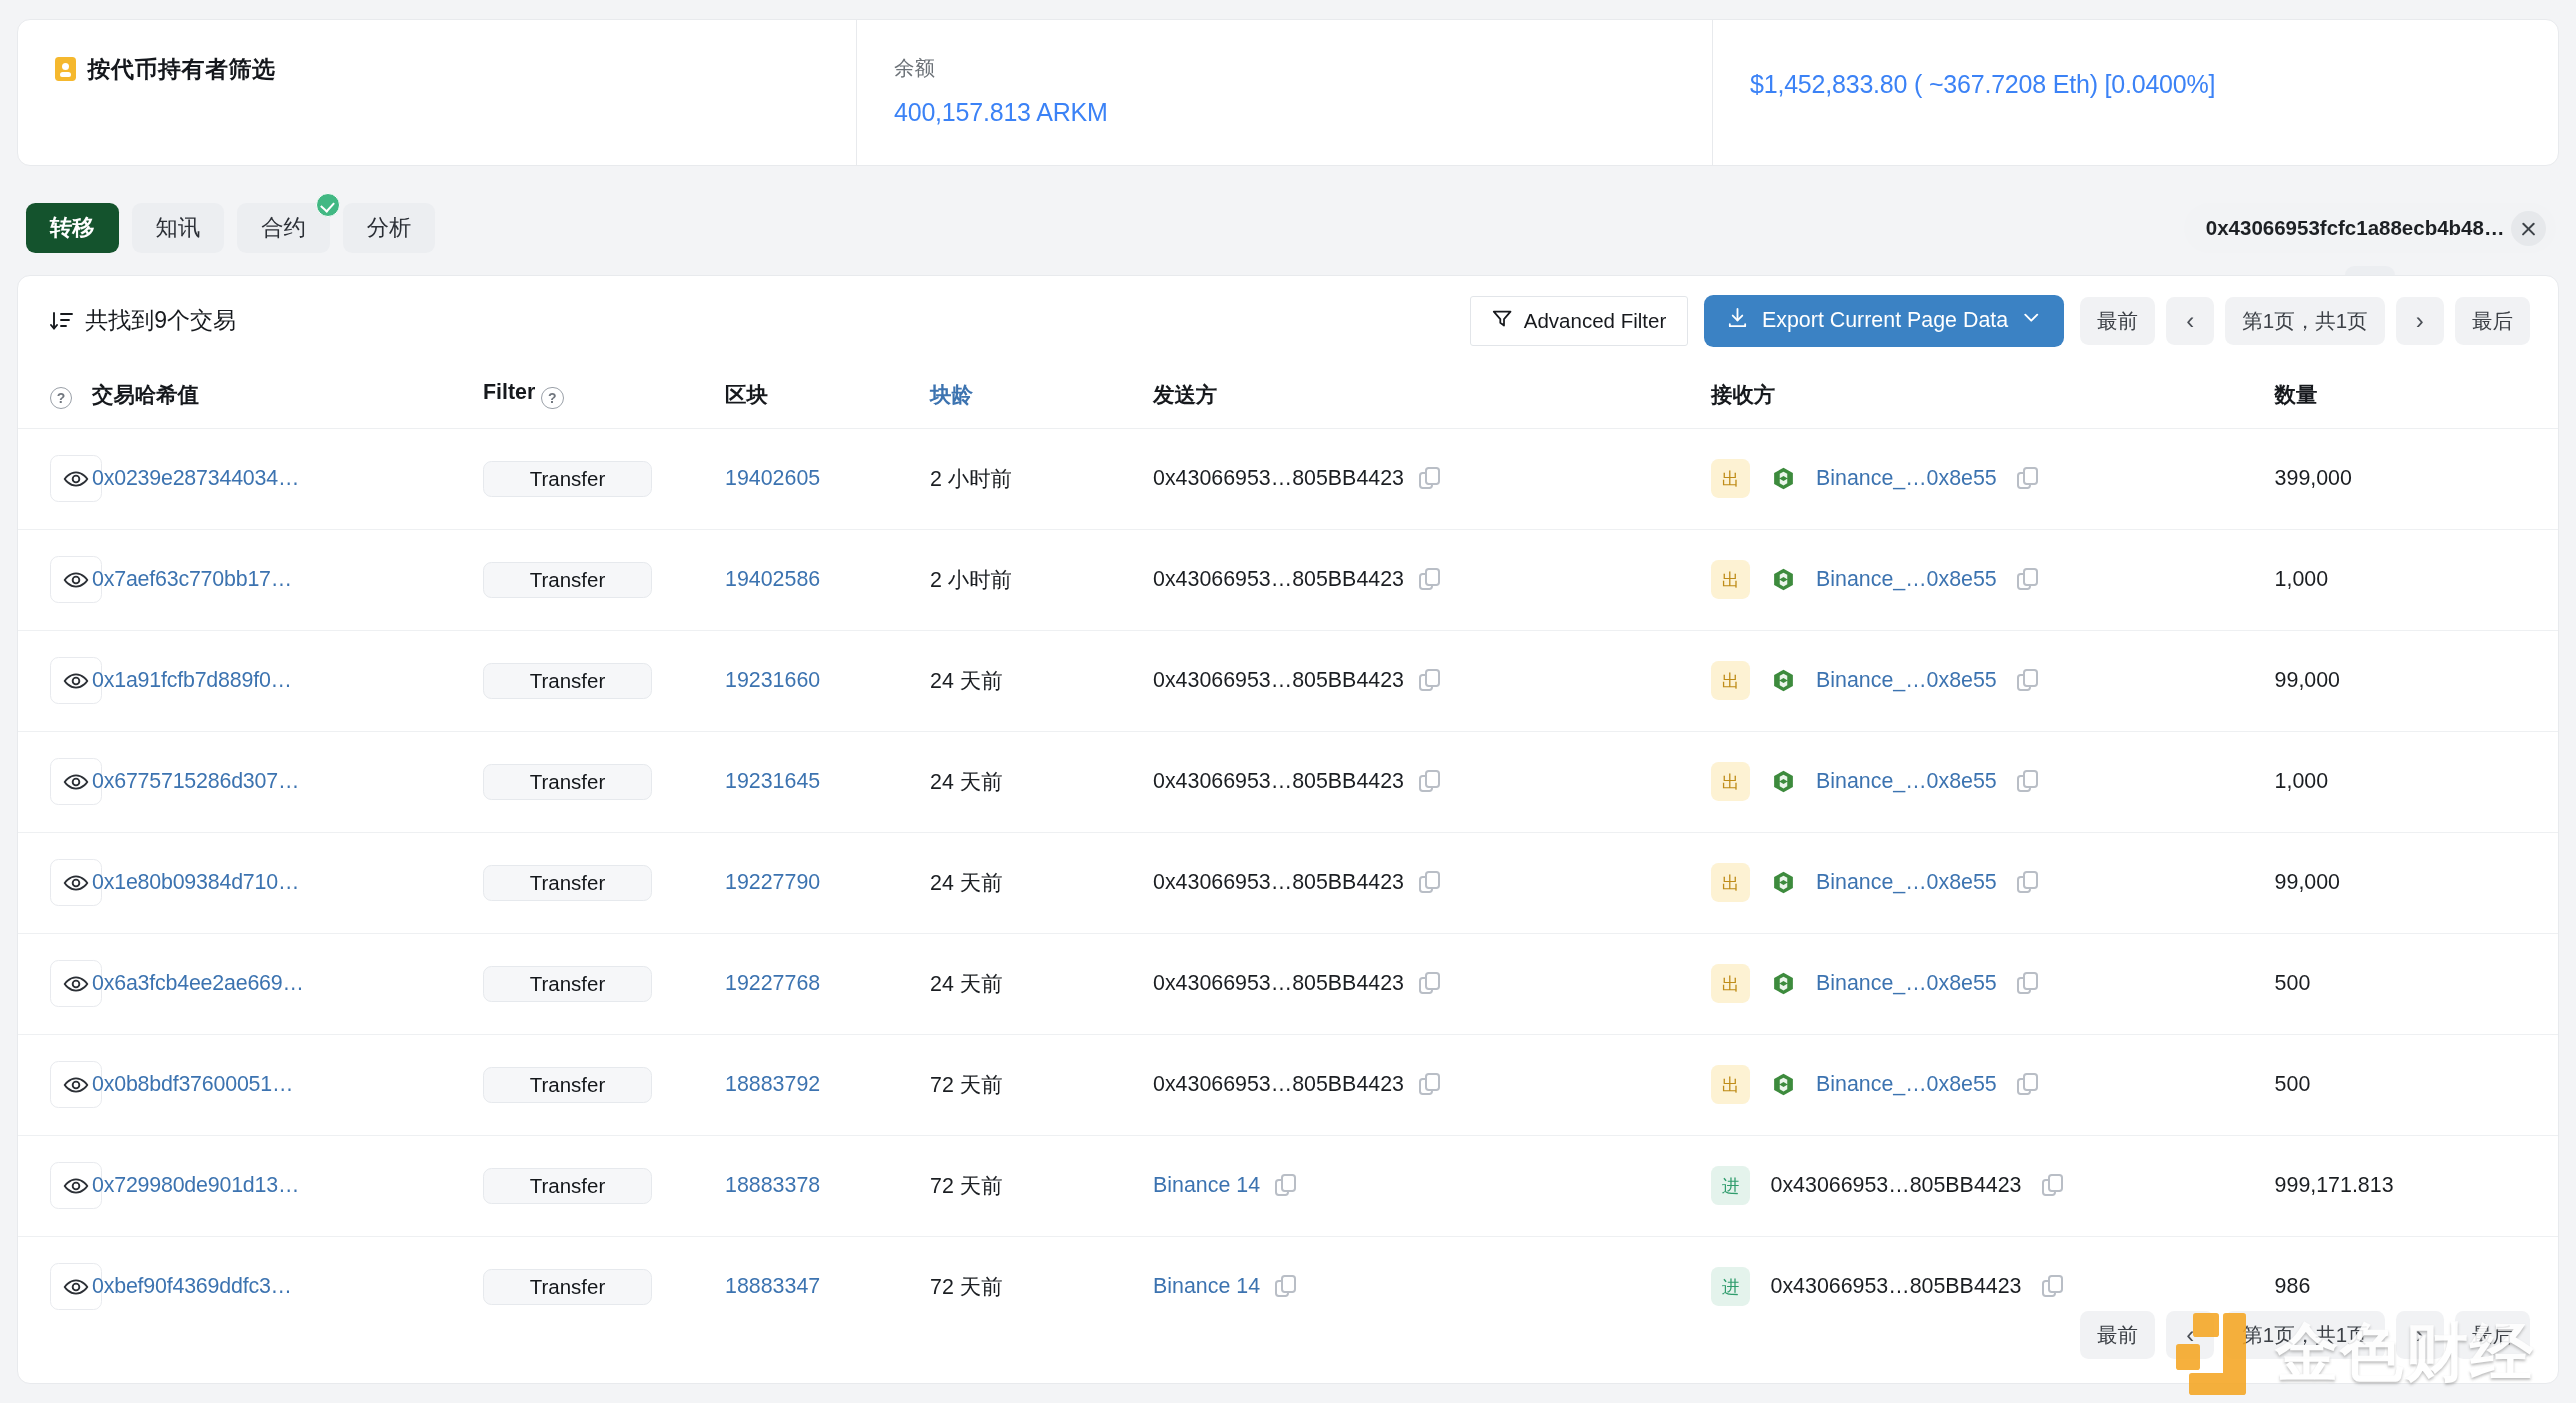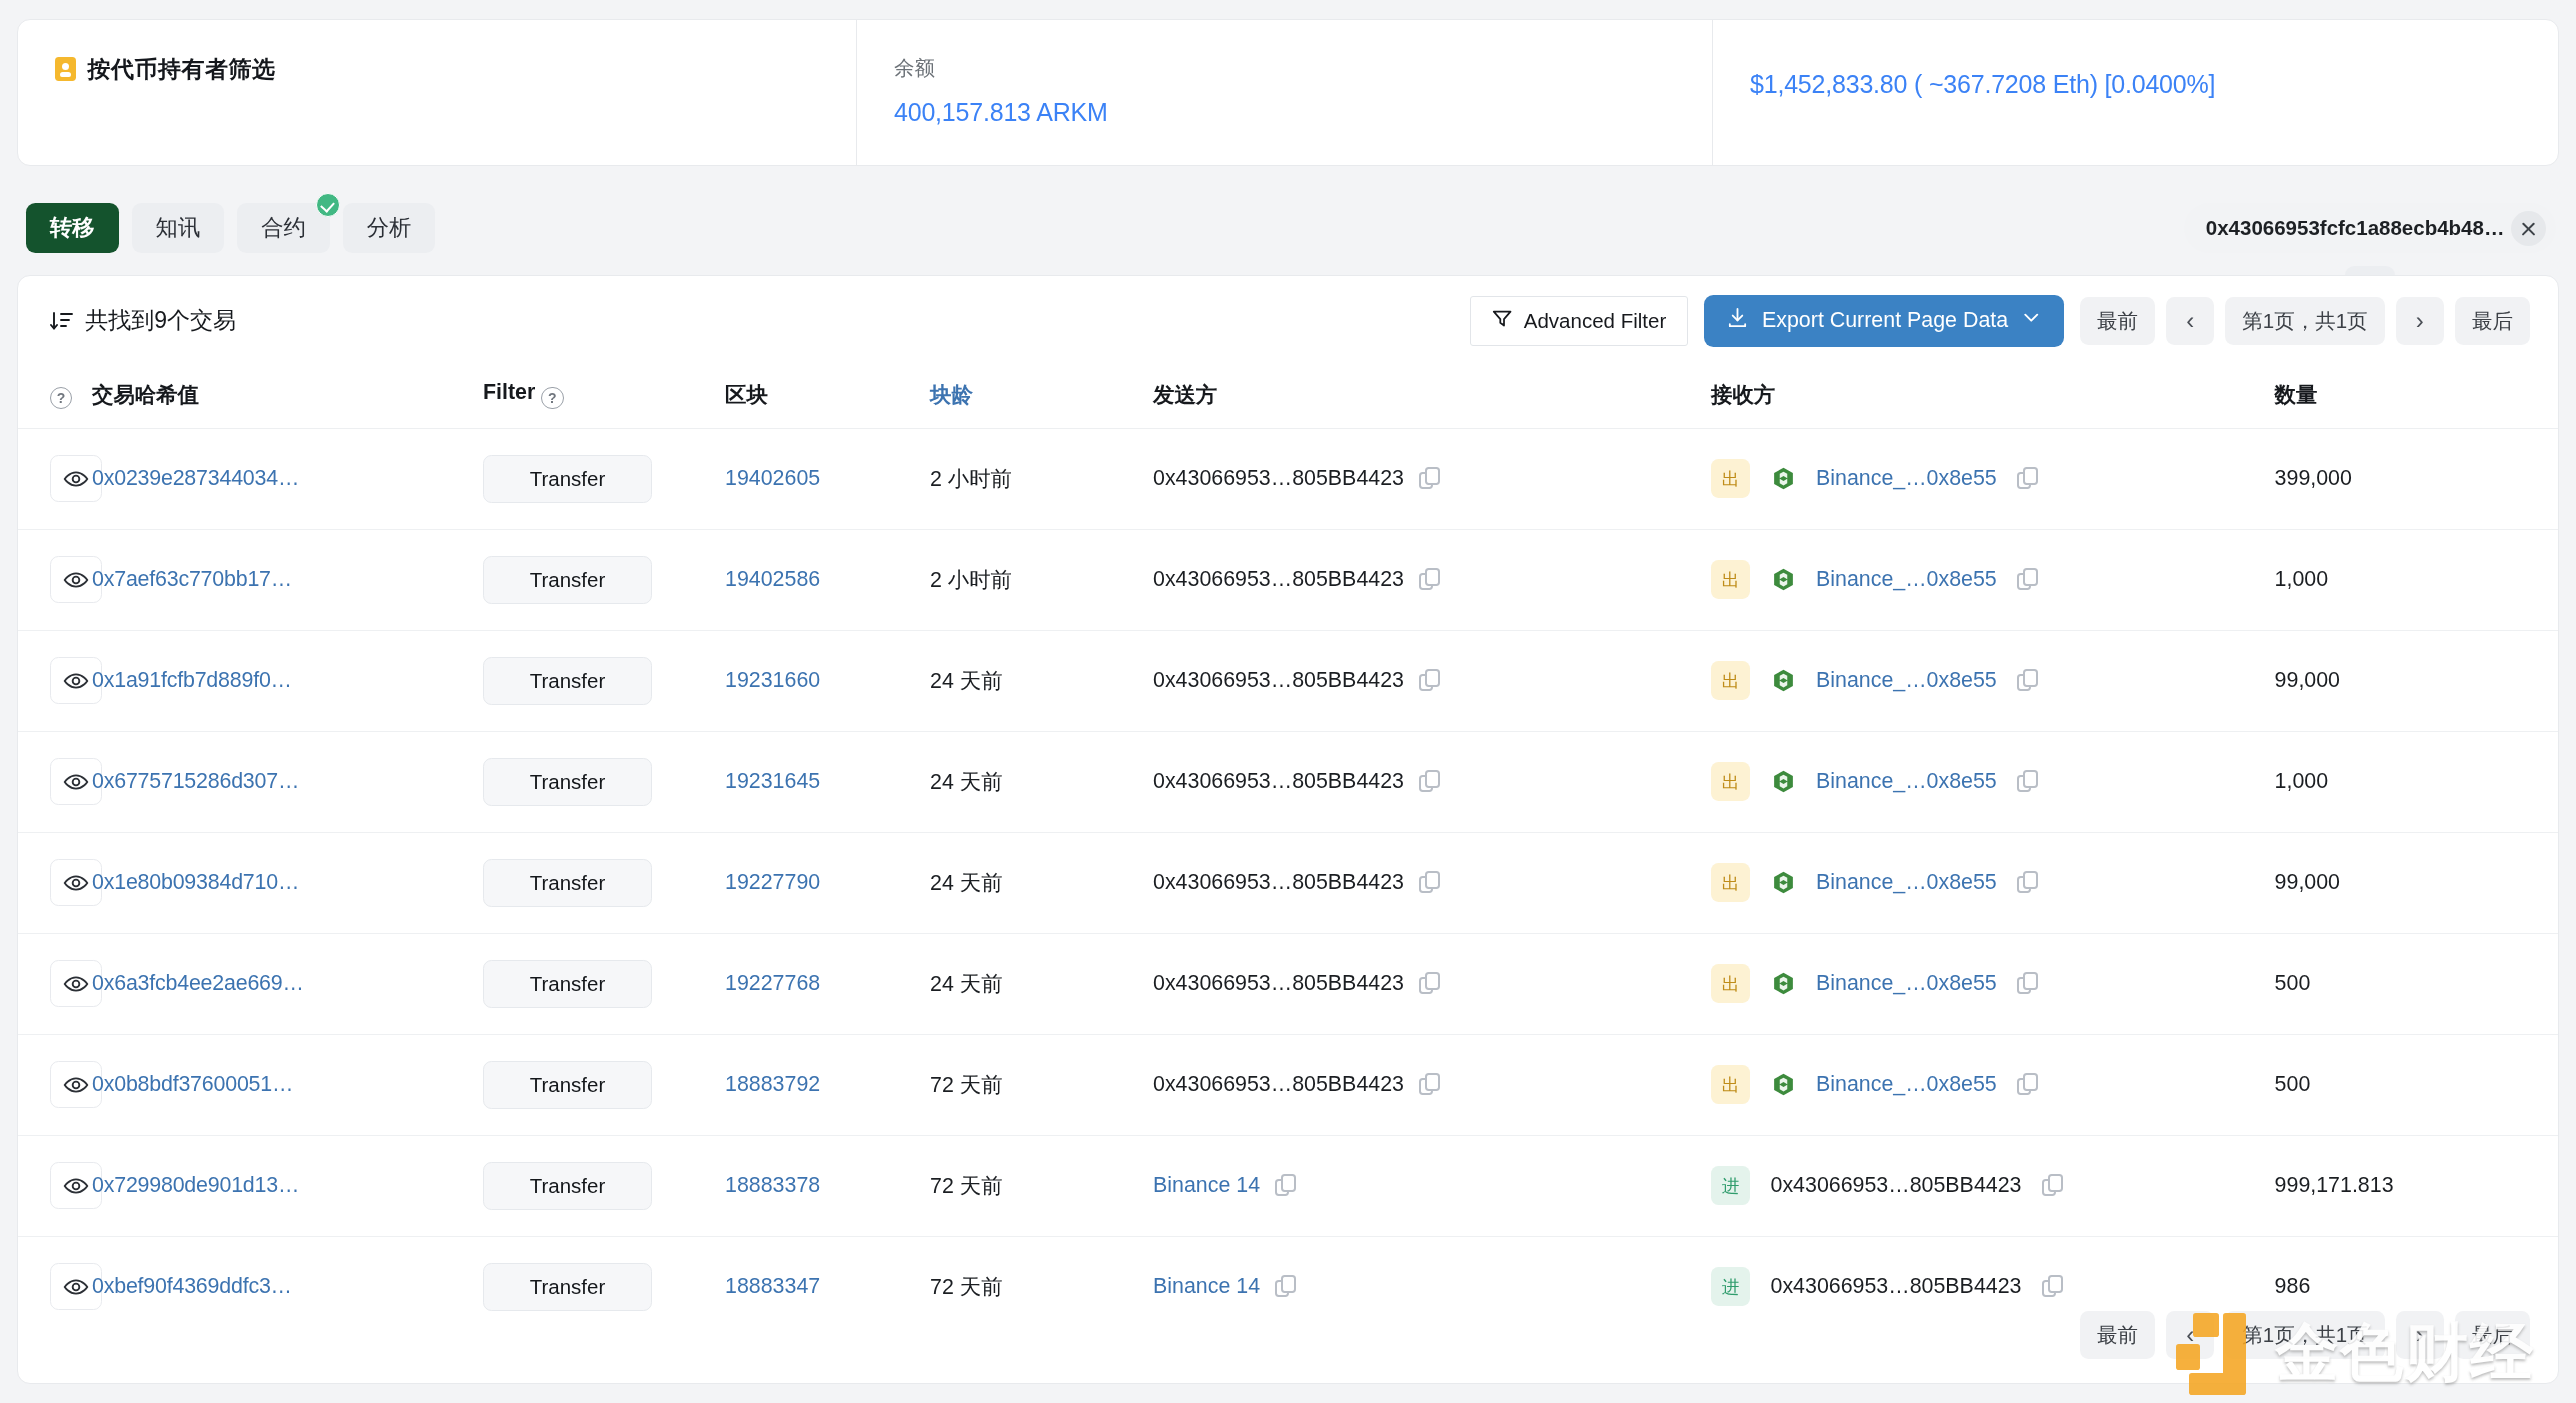--- a/index.html
+++ b/index.html
@@ -165,21 +165,21 @@
 
   .eye-btn {
     width: 52px; height: 47px; border: 0.9px solid #e8eaee; border-radius: 8.4px;
     background: #fff; display: flex; align-items: center; justify-content: center;
     cursor: pointer;
   }
   .link { color: #3c73b0; cursor: pointer; }
   .link.hash { font-weight: 400; letter-spacing: -0.2px; }
   .method-btn {
     display: inline-flex; align-items: center; justify-content: center;
-    height: 48px; width: 169px; border: 0.9px solid #e6e9ed; border-radius: 8.4px;
+    height: 36px; width: 169px; border: 0.9px solid #e6e9ed; border-radius: 8.4px;
     background: #f6f7f9; font-size: 20.5px; color: #14171b; cursor: pointer;
   }
   .addr-cell { display: flex; align-items: center; gap: 15px; }
   .dirwrap { display: flex; align-items: center; gap: 20.5px; }
   .dir {
     width: 39px; height: 39px; border-radius: 7.4px; flex: none;
     display: flex; align-items: center; justify-content: center;
     font-size: 17.7px; font-weight: 400;
   }
   .dir.out { background: #fdf2d3; color: #bf8c18; }

